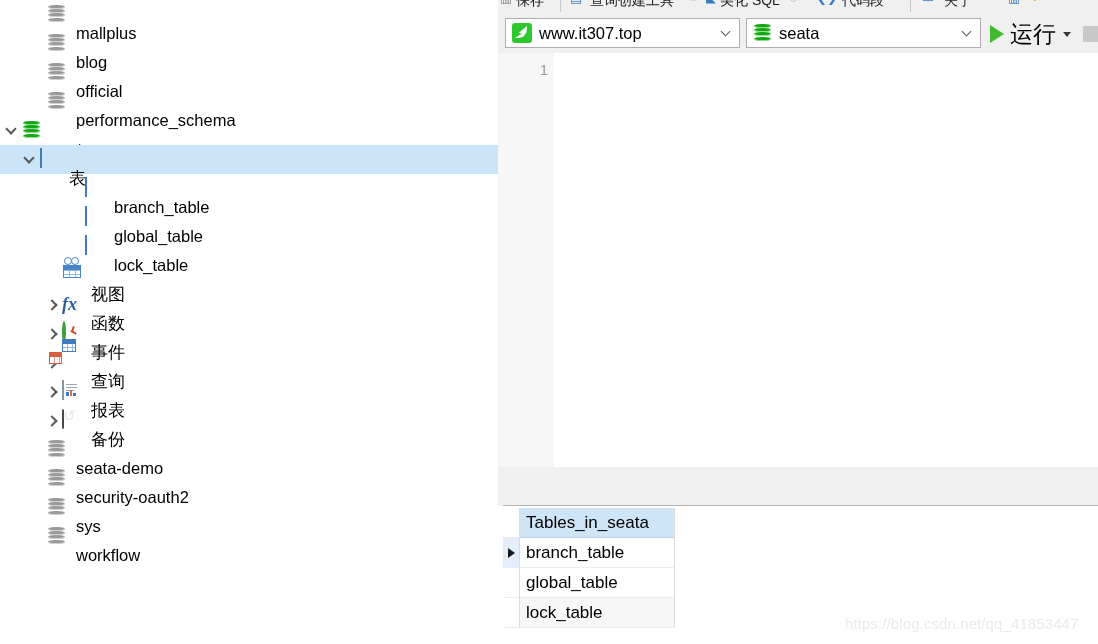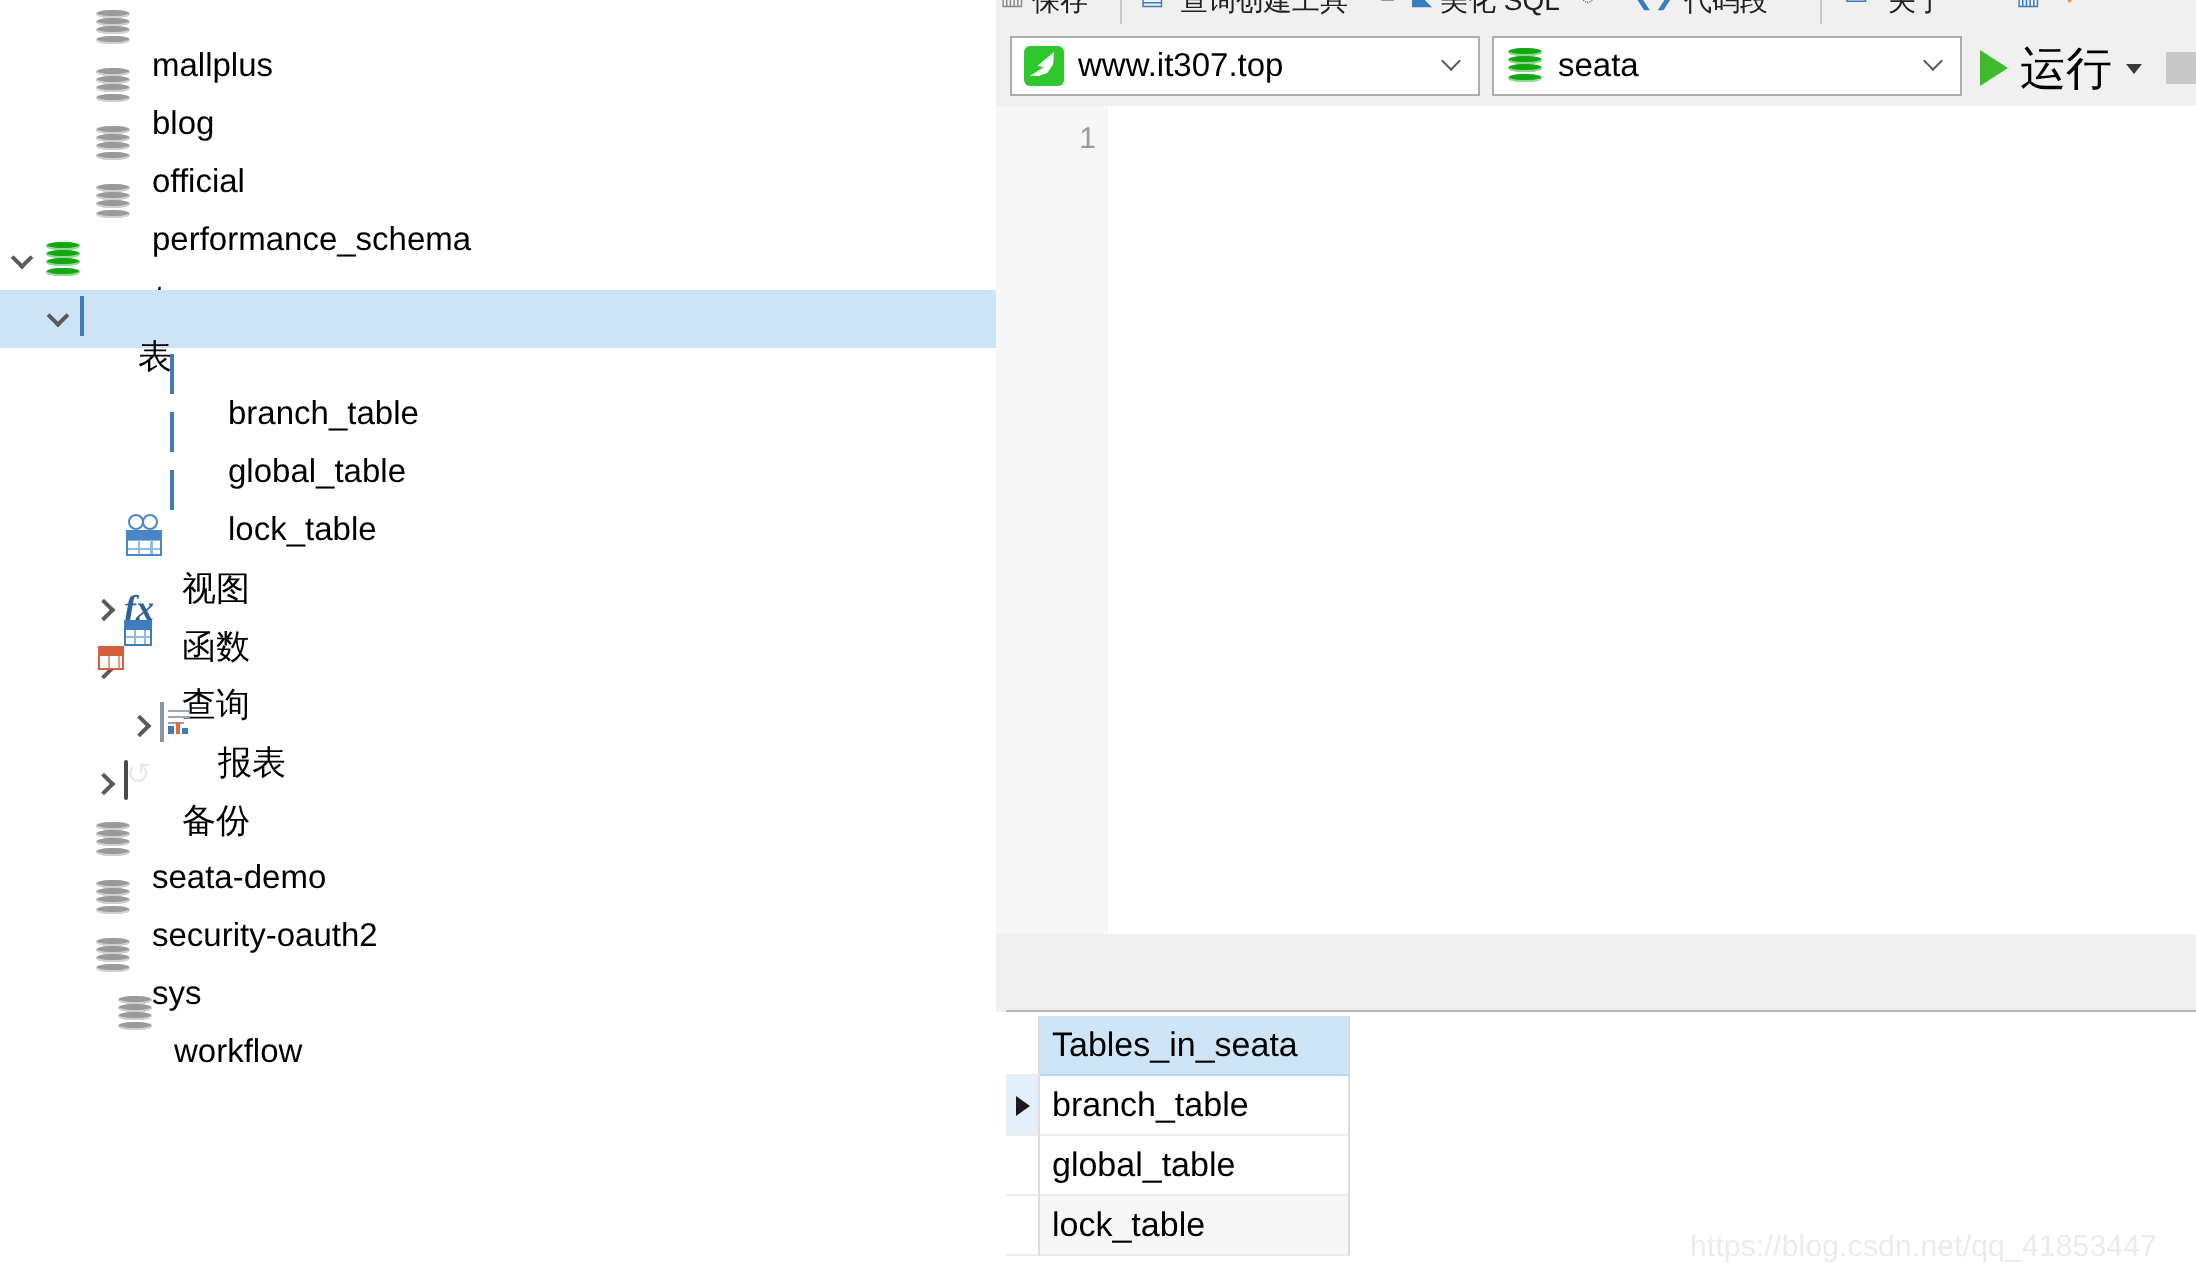--- a/index.html
+++ b/index.html
@@ -518,53 +518,60 @@
           <span class="expander">
             <span class="chev"></span>
           </span>
           <span class="ico"><span class="fxico">fx</span></span>
           <span class="lbl cjk">函数</span>
         </div>
         <div class="tree-row" style="padding-left: 42px;">
           <span class="expander">
             <span class="chev"></span>
           </span>
-          <span class="ico"><span class="queryico"><span class="red"></span><span class="blue"></span></span></span>
-          <span class="lbl cjk">查询</span>
-        </div>
-        <div class="tree-row" style="padding-left: 60px;">
-          <span class="expander">
-            <span class="chev"></span>
-          </span>
-          <span class="ico"><span class="reportico"><span class="ln"></span><span class="ln"></span><span class="ln"></span><span class="b"></span><span class="b"></span><span class="b"></span></span></span>
-          <span class="lbl cjk">报表</span>
+          <span class="ico"><span class="clockico"></span></span>
+          <span class="lbl cjk">事件</span>
         </div>
         <div class="tree-row" style="padding-left: 42px;">
           <span class="expander">
             <span class="chev"></span>
           </span>
+          <span class="ico"><span class="queryico"><span class="red"></span><span class="blue"></span></span></span>
+          <span class="lbl cjk">查询</span>
+        </div>
+        <div class="tree-row" style="padding-left: 42px;">
+          <span class="expander">
+            <span class="chev"></span>
+          </span>
+          <span class="ico"><span class="reportico"><span class="ln"></span><span class="ln"></span><span class="ln"></span><span class="b"></span><span class="b"></span><span class="b"></span></span></span>
+          <span class="lbl cjk">报表</span>
+        </div>
+        <div class="tree-row" style="padding-left: 42px;">
+          <span class="expander">
+            <span class="chev"></span>
+          </span>
           <span class="ico"><span class="backupico"></span></span>
           <span class="lbl cjk">备份</span>
         </div>
         <div class="tree-row" style="padding-left: 27px;">
           <span class="expander"></span>
           <span class="ico"><span class="cyl"><i></i><i></i><i></i><i></i></span></span>
           <span class="lbl">seata-demo</span>
         </div>
         <div class="tree-row" style="padding-left: 27px;">
           <span class="expander"></span>
           <span class="ico"><span class="cyl"><i></i><i></i><i></i><i></i></span></span>
           <span class="lbl">security-oauth2</span>
         </div>
         <div class="tree-row" style="padding-left: 27px;">
           <span class="expander"></span>
           <span class="ico"><span class="cyl"><i></i><i></i><i></i><i></i></span></span>
           <span class="lbl">sys</span>
         </div>
-        <div class="tree-row" style="padding-left: 38px;">
+        <div class="tree-row" style="padding-left: 27px;">
           <span class="expander"></span>
           <span class="ico"><span class="cyl"><i></i><i></i><i></i><i></i></span></span>
           <span class="lbl">workflow</span>
         </div>
       </div>
   </div>
 
   <div id="right">
 
     <div id="toolbar-strip">

